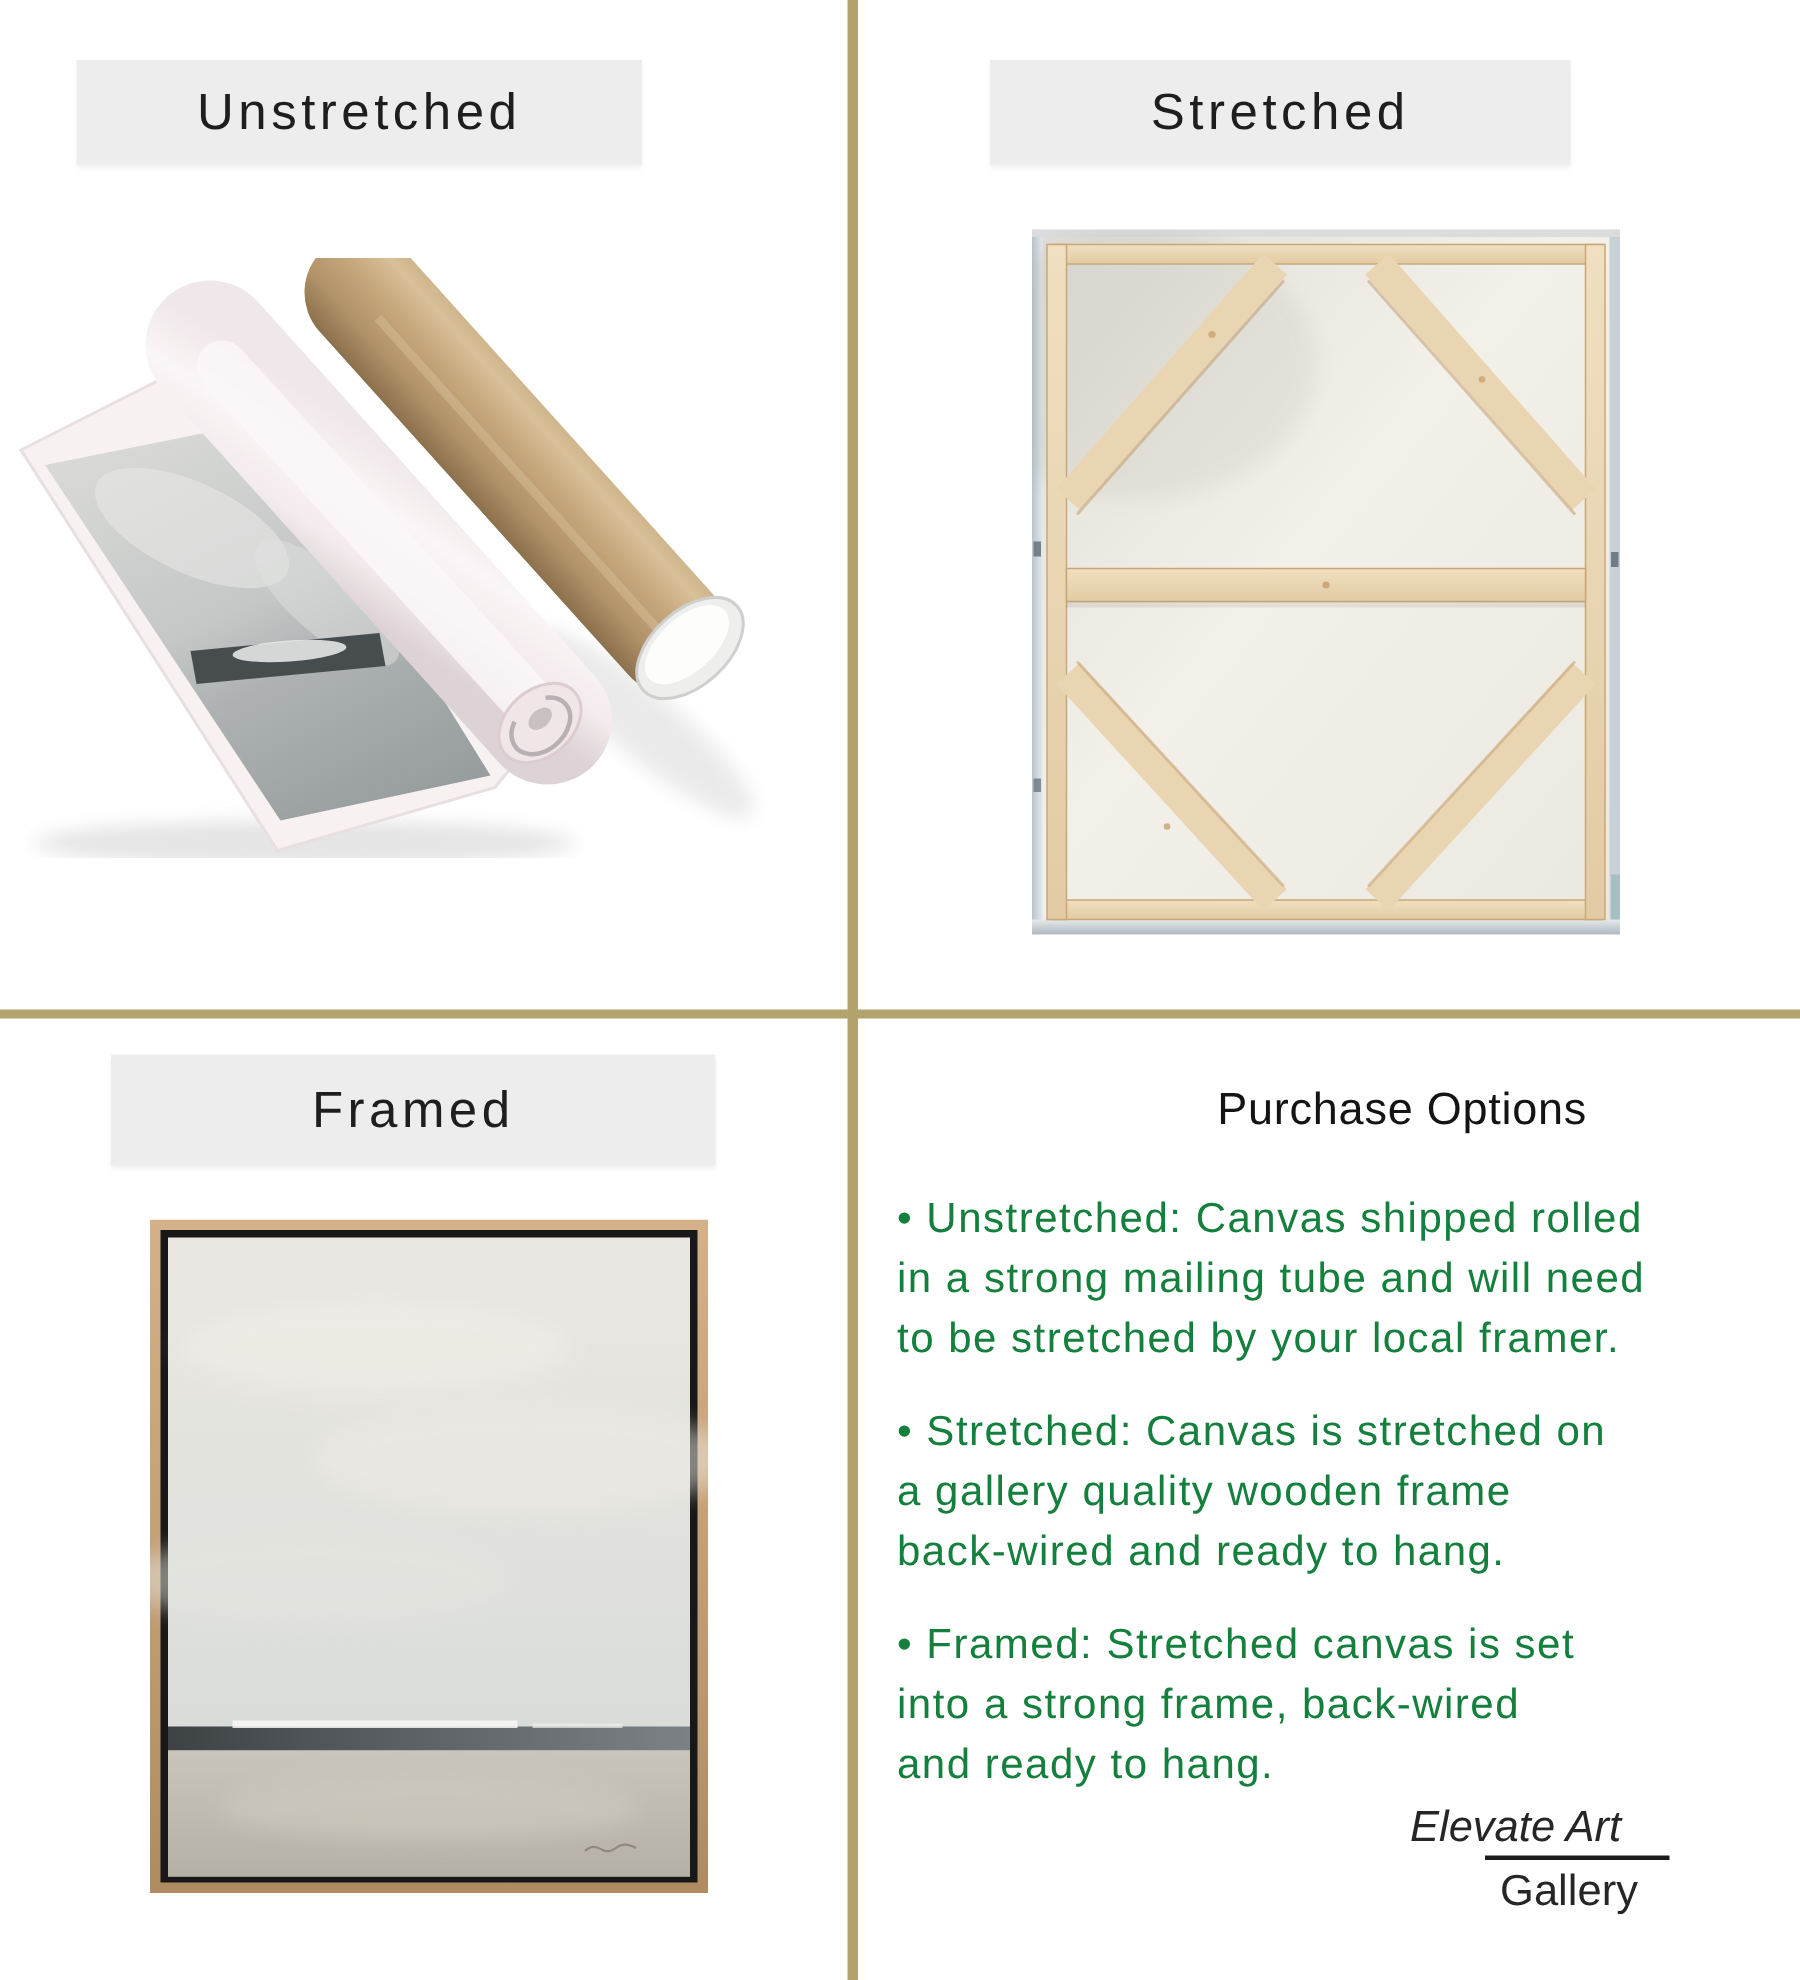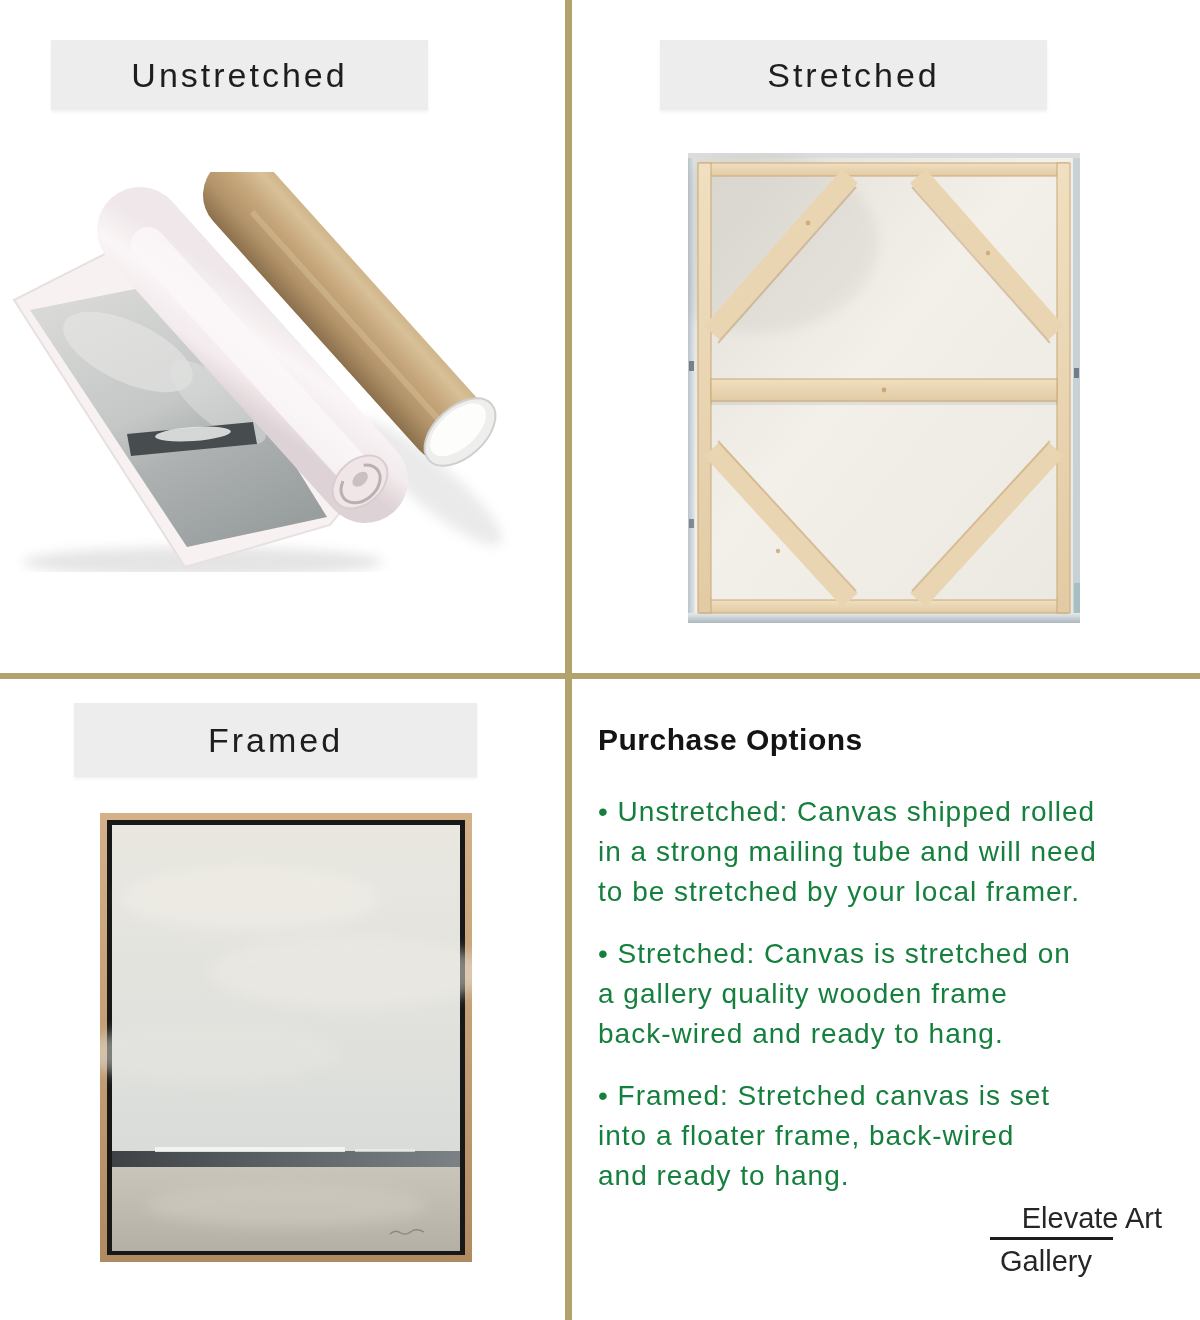--- a/index.html
+++ b/index.html
@@ -18,29 +18,29 @@
   }
   .label-unstretched{left:51px;top:40px;width:377px;height:70px;}
   .label-stretched{left:650px;top:40px;width:387px;height:70px;margin-left:10px;}
   .label-framed{left:62px;top:703px;width:403px;height:74px;margin-left:12px;}
   .photo{position:absolute;display:block;}
   .photo-unstretched{left:8px;top:172px;}
   .photo-stretched{left:688px;top:153px;}
   .photo-framed{left:100px;top:813px;}
   .purchase{position:absolute;left:598px;top:722px;width:562px;}
   .purchase-title{
-    width:460px;text-align:left;font-size:30px;letter-spacing:0.5px;
-    line-height:36px;margin:0 0 34px 0;font-weight:700;color:#141414;
+    width:460px;text-align:right;font-size:30px;letter-spacing:0.5px;
+    line-height:36px;margin:0 0 34px 0;font-weight:400;color:#141414;
   }
   .bullet{
     font-size:28px;line-height:40px;letter-spacing:1px;margin:0 0 22px 0;
     white-space:pre-line;color:#15803d;
   }
   .brand{position:absolute;left:940px;top:1202px;width:222px;}
-  .brand-line1{text-align:right;font-size:29px;line-height:32px;color:#262626;}
+  .brand-line1{font-size:29px;line-height:32px;color:#262626;font-style:italic;}
   .brand-rule{width:123px;height:3px;background:#1c1c1c;margin:3px 0 5px 50px;}
   .brand-line2{text-align:center;padding-right:10px;font-size:29px;line-height:32px;color:#262626;}
 </style>
 </head>
 <body>
 
 <div class="page">
 
   <div class="divider-v"></div>
   <div class="divider-h"></div>
@@ -223,21 +223,21 @@
 
   <div class="purchase">
     <p class="purchase-title">Purchase Options</p>
     <p class="bullet">• Unstretched: Canvas shipped rolled
 in a strong mailing tube and will need
 to be stretched by your local framer.</p>
     <p class="bullet">• Stretched: Canvas is stretched on
 a gallery quality wooden frame
 back-wired and ready to hang.</p>
     <p class="bullet">• Framed: Stretched canvas is set
-into a floater frame, back-wired
+into a strong frame, back-wired
 and ready to hang.</p>
   </div>
 
   <div class="brand">
     <div class="brand-line1">Elevate Art</div>
     <div class="brand-rule"></div>
     <div class="brand-line2">Gallery</div>
   </div>
 
 </div>

